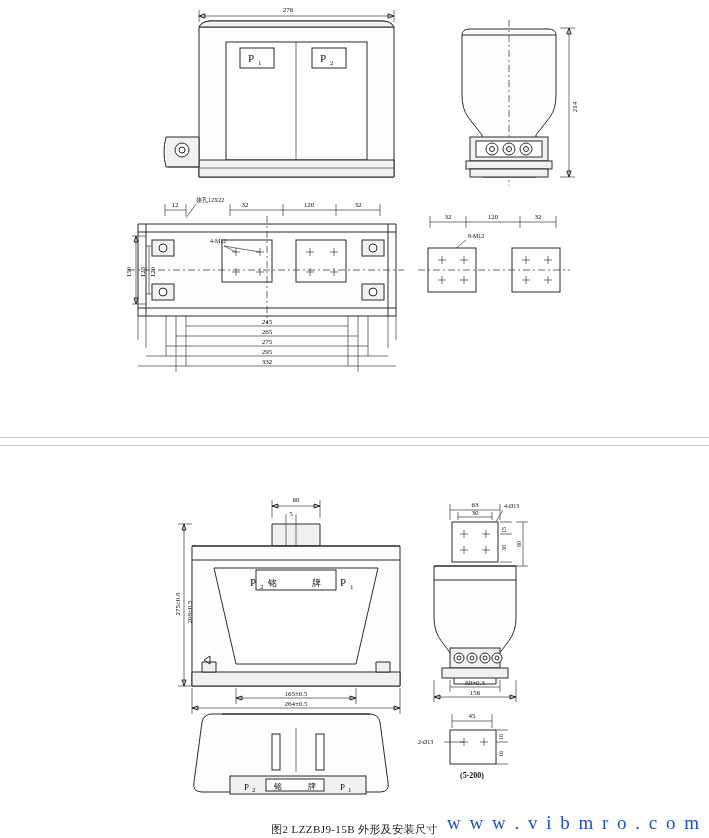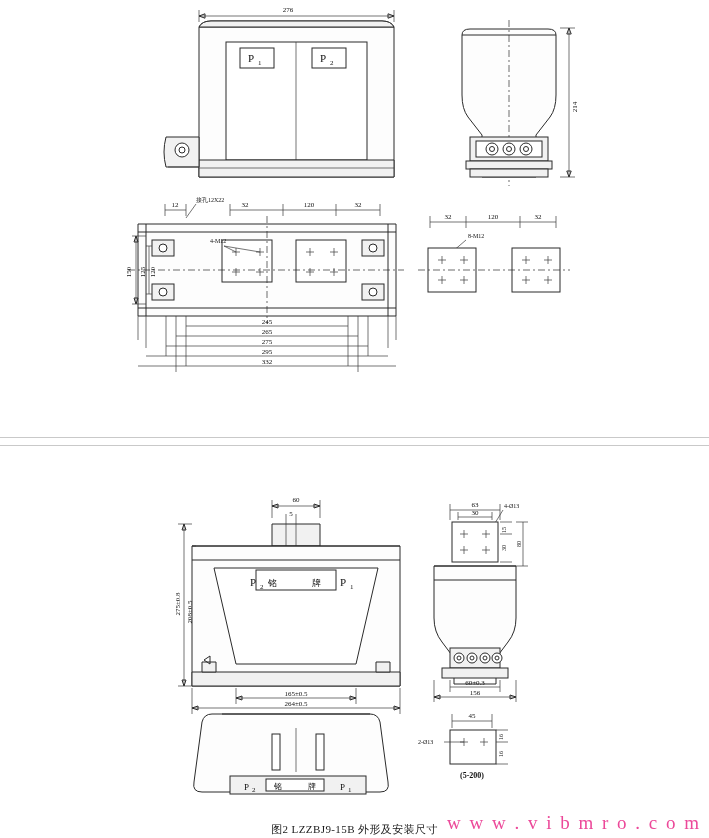--- a/index.html
+++ b/index.html
@@ -30,21 +30,21 @@
   .dimtext-s{font-size:6px;fill:#111;font-family:"Liberation Serif",serif;}
   .lbl{font-size:11px;fill:#111;font-family:"Liberation Serif",serif;}
   .lbl-sub{font-size:7px;fill:#111;}
 
   .caption{position:absolute;width:709px;text-align:center;}
   .cap-cn{font-size:11px;letter-spacing:0.4px;}
   .cap-en{font-size:10px;letter-spacing:0.2px;margin-top:2px;}
 
   .watermark{
     position:absolute;right:8px;bottom:4px;
-    font-size:19px;color:#ec4899;
+    font-size:19px;color:#1d4ed8;
     letter-spacing:2px;
     font-family:"Liberation Serif", serif;
     white-space:nowrap;
   }
 </style>
 </head>
 <body>
 
 <div class="panel" id="panel1">
 

